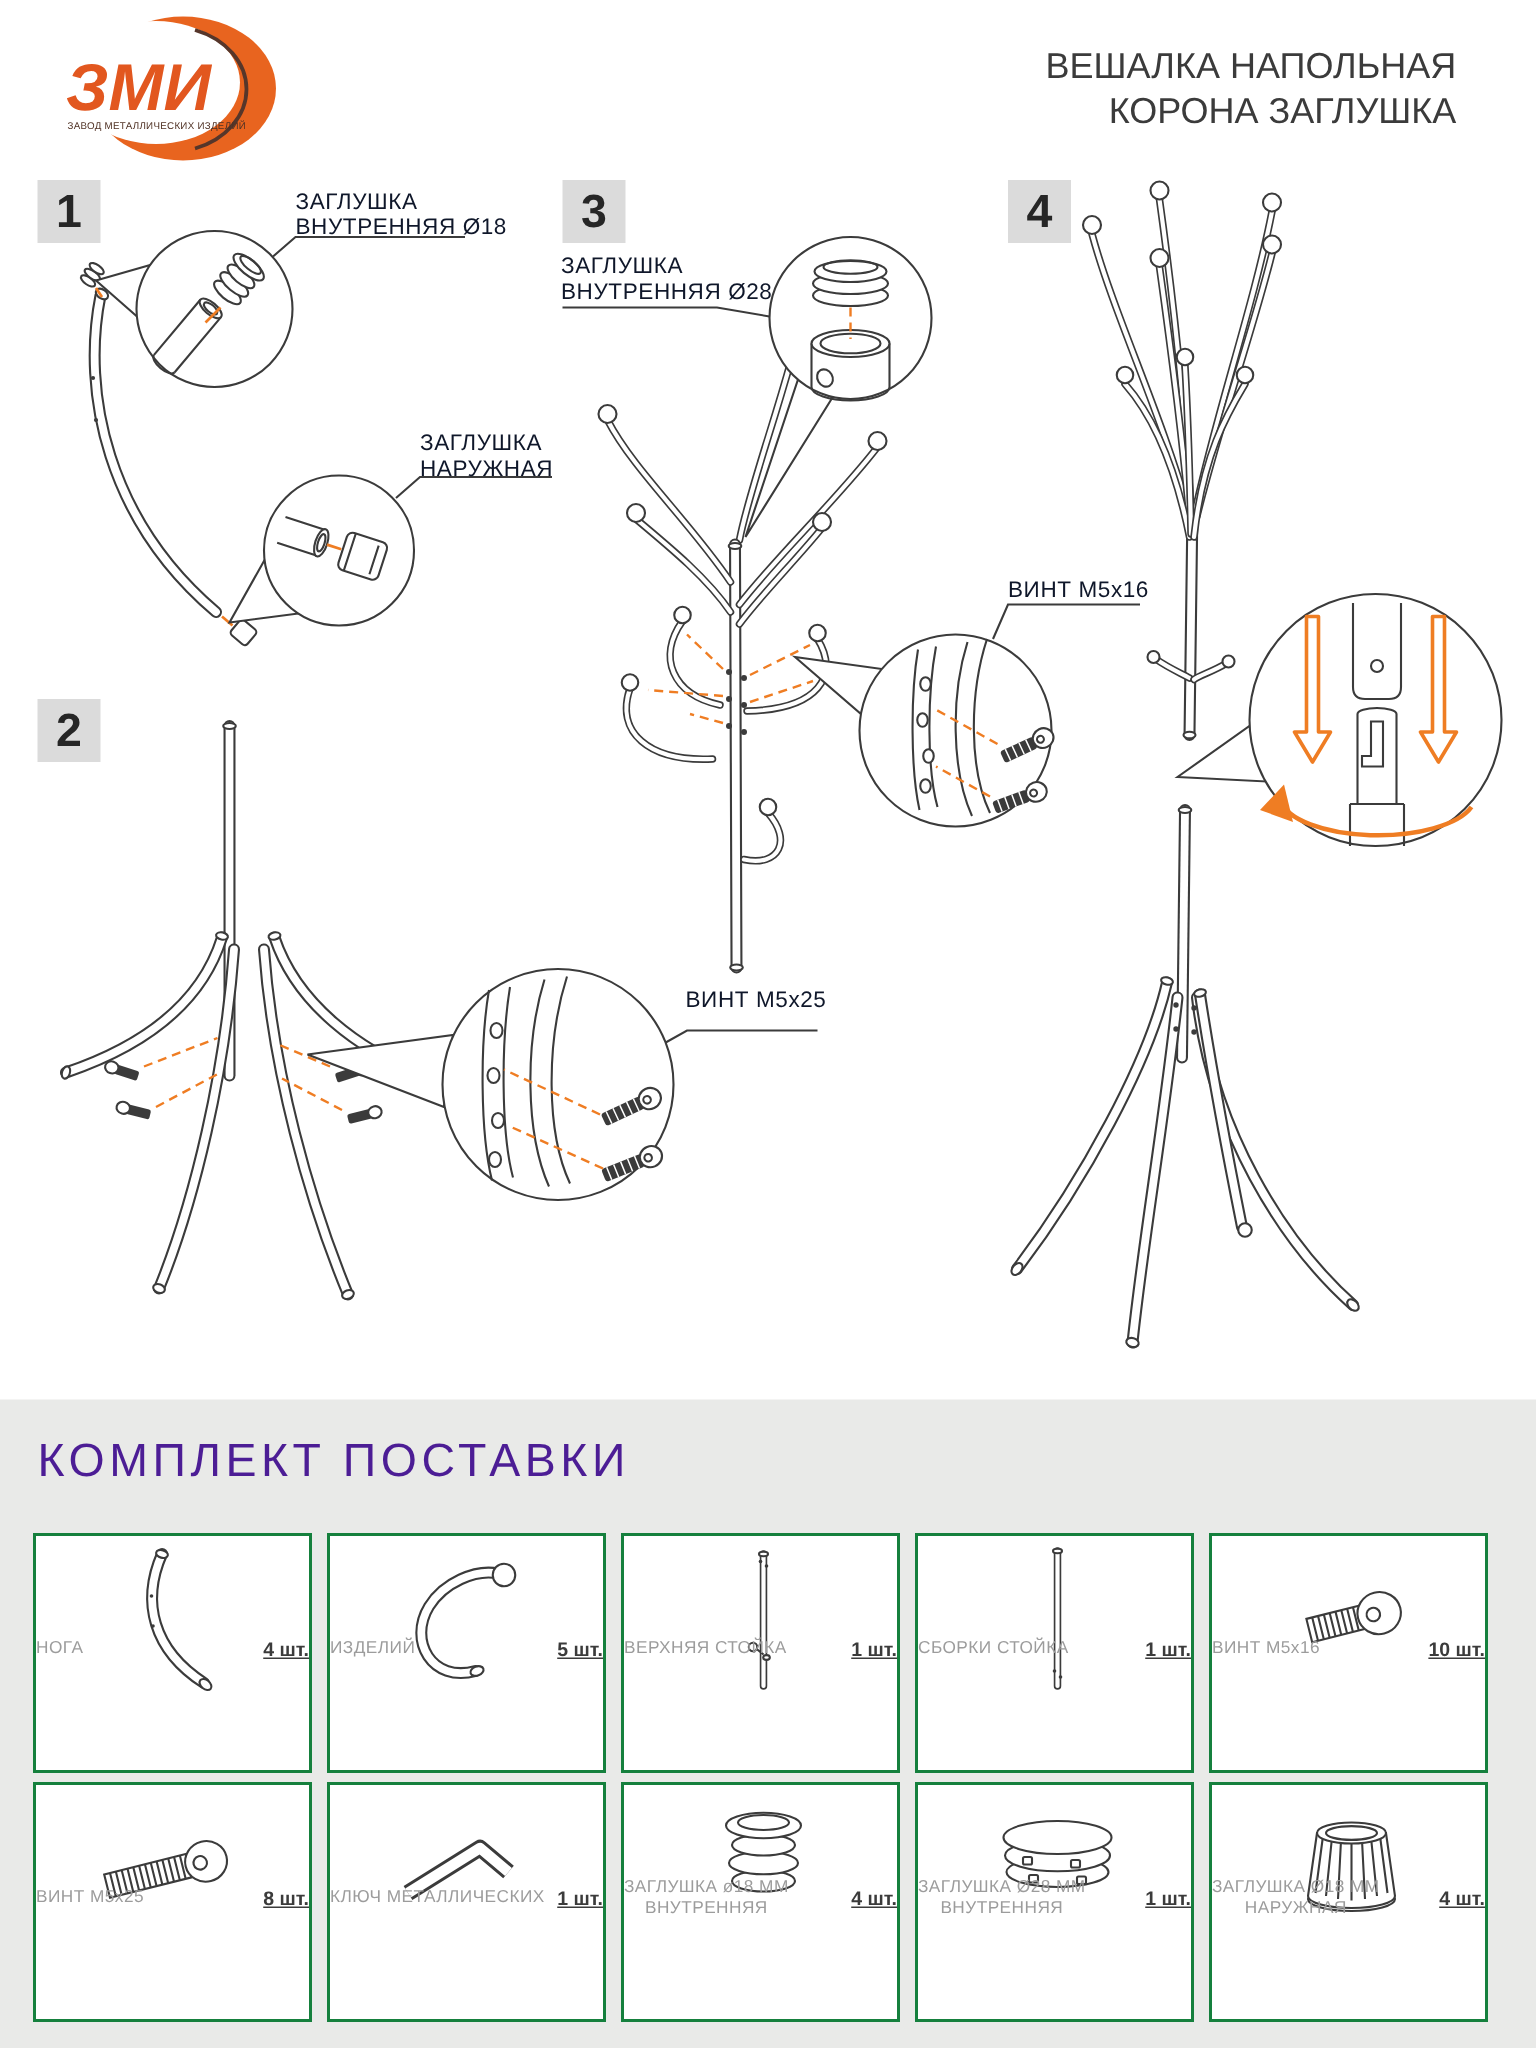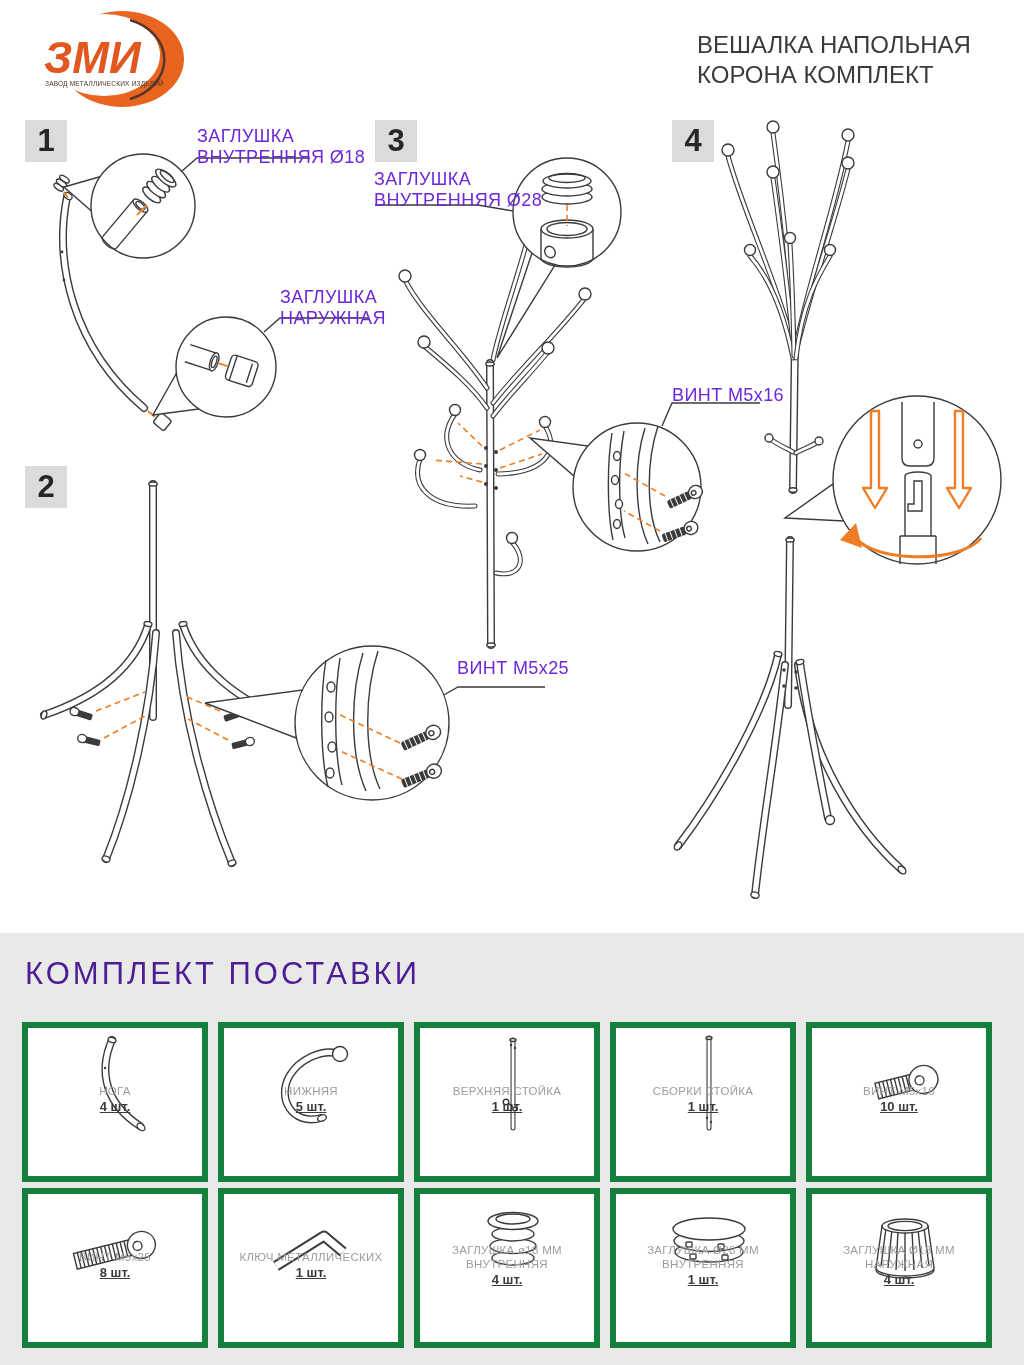--- a/index.html
+++ b/index.html
@@ -2,33 +2,33 @@
 <html><head>
 <meta charset="utf-8">
 <style>
   html,body{margin:0;padding:0;}
   body{width:1024px;height:1365px;position:relative;background:#ffffff;
        font-family:"Liberation Sans", sans-serif;overflow:hidden;}
   .abs{position:absolute;}
   
   .page-title{left:186px;top:20px;font-size:61px;font-weight:700;color:#8B8B8B;
               letter-spacing:-1px;white-space:nowrap;}
-  .subtitle{left:697px;top:30px;font-size:24px;line-height:30px;color:#3B3B3B;white-space:nowrap;}
+  .subtitle{left:697px;top:30px;font-size:24px;line-height:30px;color:#3B3B3B;white-space:nowrap;text-align:right;}
   
   .step-num{width:42px;height:42px;background:#DBDBDB;color:#262626;font-size:31px;
             font-weight:700;display:flex;align-items:center;justify-content:center;}
   
-  .co-label{font-size:18px;color:#6d28d9;line-height:1.16;white-space:pre-line;letter-spacing:.4px;}
+  .co-label{font-size:15px;color:#0f172a;line-height:1.16;white-space:pre-line;letter-spacing:.4px;}
   
   .kit-panel{left:0;top:933px;width:1024px;height:432px;background:#E9EAE8;}
   .kit-title{left:25px;top:23px;font-size:31px;color:#4c1d95;letter-spacing:3px;white-space:nowrap;}
   .kit-grid{left:22px;top:89px;display:grid;grid-template-columns:repeat(5,186px);
             column-gap:10px;row-gap:6px;grid-auto-rows:160px;position:absolute;}
-  .part-box{border:6px solid #15803d;background:#fff;box-sizing:border-box;position:relative;
-            display:flex;flex-direction:column;align-items:center;justify-content:center;
+  .part-box{border:2px solid #15803d;background:#fff;box-sizing:border-box;position:relative;
+            display:flex;flex-direction:row;align-items:center;justify-content:space-between;
             padding-bottom:6px;}
   .part-box svg{position:absolute;left:0;top:2px;}
   .part-name{font-size:11.5px;color:#9C9C9C;text-align:center;line-height:1.25;
              letter-spacing:.3px;white-space:pre-line;position:relative;}
   .part-qty{font-size:13px;font-weight:700;color:#3B3B3B;margin-top:1px;position:relative;text-decoration:underline;}
   
   .to{stroke:#3B3B3B;stroke-width:8;fill:none;stroke-linecap:round}
   .ti{stroke:#fff;stroke-width:5.2;fill:none;stroke-linecap:round}
   .ro{stroke:#3B3B3B;stroke-width:5;fill:none;stroke-linecap:round}
   .ri{stroke:#fff;stroke-width:2.8;fill:none;stroke-linecap:round}
@@ -55,21 +55,21 @@
     <g>
       <ellipse cx="104" cy="53" rx="62" ry="48" fill="#E8641F"></ellipse>
       <ellipse cx="86" cy="49" rx="56" ry="41" fill="#ffffff"></ellipse>
       <path d="M 112,14 A 52,42 0 0 1 112,93" fill="none" stroke="#56362A" stroke-width="2.5"></path>
     </g>
     <text x="26" y="67" font-size="44" font-weight="bold" font-style="italic" fill="#E2571F">ЗМИ</text>
     <text x="27" y="80" font-size="6.5" fill="#503225" letter-spacing="0.2">ЗАВОД МЕТАЛЛИЧЕСКИХ ИЗДЕЛИЙ</text>
   </svg>
   <div class="abs subtitle">
     <div>ВЕШАЛКА НАПОЛЬНАЯ</div>
-    <div>КОРОНА КОМПЛЕКТ</div>
+    <div>КОРОНА ЗАГЛУШКА</div>
   </div>
 
   <div class="abs step-num" style="left:25px;top:120px;">1</div>
   <div class="abs step-num" style="left:25px;top:466px;">2</div>
   <div class="abs step-num" style="left:375px;top:120px;">3</div>
   <div class="abs step-num" style="left:672px;top:120px;">4</div>
 
   <svg class="abs" style="left:28px;top:112px;" width="345" height="345" viewBox="0 0 345 345">
 
     <path class="ln" d="M 282,46 L 169,46 L 154,59"></path>
@@ -390,21 +390,21 @@
         <div class="part-qty">4 шт.</div>
       </div>
 
       <div class="part-box">
         <svg width="186" height="104" viewBox="0 0 186 104">
           <path class="to" d="M 97,88 C 68,96 52,68 66,45 C 76,29 97,20 112,23"></path>
           <path class="ti" d="M 97,88 C 68,96 52,68 66,45 C 76,29 97,20 112,23"></path>
           <circle class="ball" cx="116" cy="24" r="7.5"></circle>
           <ellipse class="lnw" cx="98" cy="88" rx="3" ry="4.5" transform="rotate(70 98 88)"></ellipse>
         </svg>
-        <div class="part-name">НИЖНЯЯ</div>
+        <div class="part-name">ИЗДЕЛИЙ</div>
         <div class="part-qty">5 шт.</div>
       </div>
 
       <div class="part-box">
         <svg width="186" height="104" viewBox="0 0 186 104">
           <path class="ro" d="M 93,10 L 93,98" stroke-width="6"></path>
             <path class="ri" d="M 93,10 L 93,98" stroke-width="3.4"></path>
           <ellipse class="lnw" cx="93" cy="10" rx="3" ry="1.5"></ellipse>
           <circle class="dot" cx="91" cy="15" r="1.2"></circle>
             <circle class="dot" cx="95" cy="18" r="1.2"></circle>

